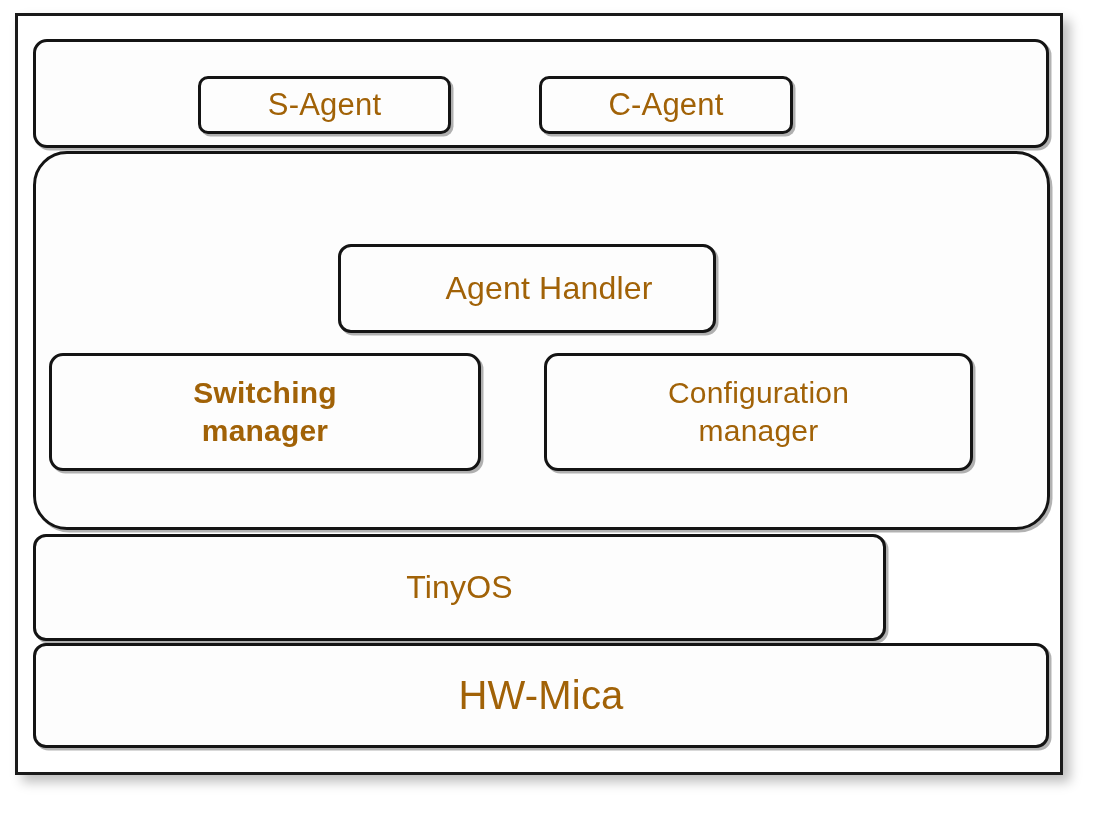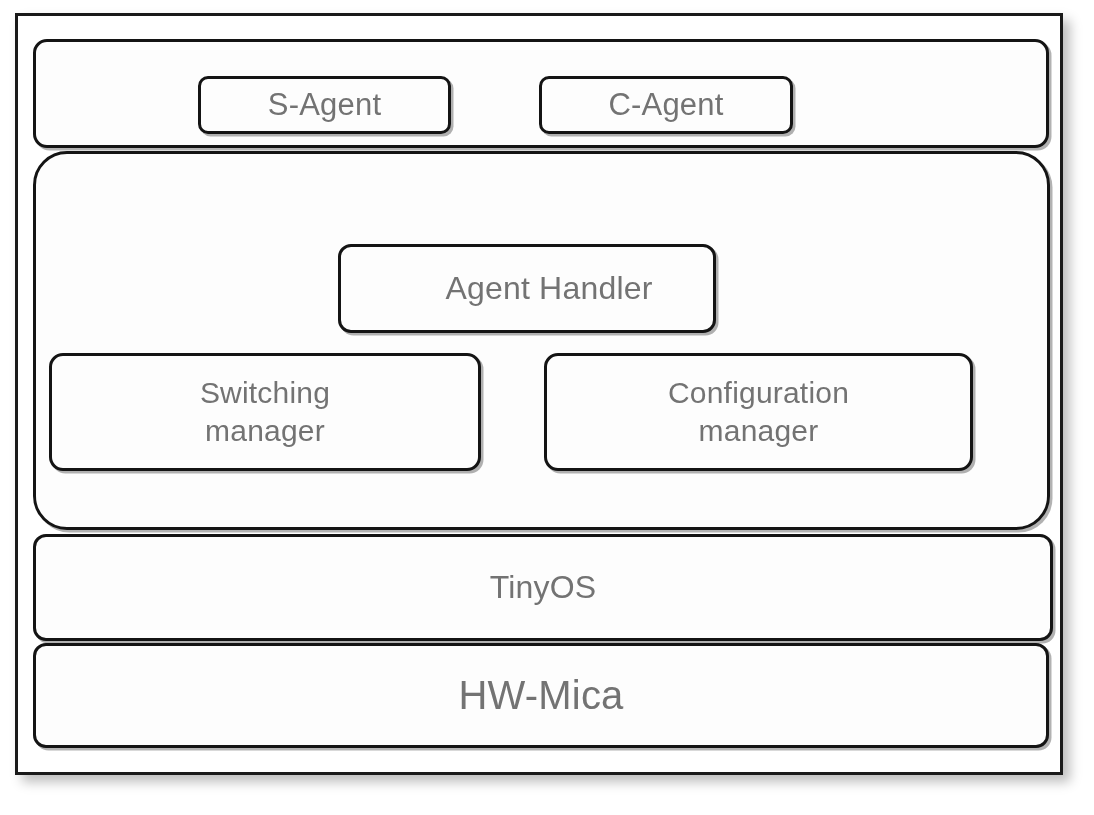--- a/index.html
+++ b/index.html
@@ -38,21 +38,21 @@
   
   .node {
     position: absolute;
     box-sizing: border-box;
     background: #fdfdfd;
     border: 3px solid #141414;
     display: flex;
     align-items: center;
     justify-content: center;
     text-align: center;
-    color: #737373;
+    color: #a16207;
     box-shadow: 2.5px 2.5px 0 rgba(0,0,0,0.30);
   }
 
   .node .label {
     line-height: 1.28;
     letter-spacing: 0.2px;
     white-space: pre-line;
   }
 
   
@@ -91,28 +91,28 @@
     border-radius: 13px;
     font-size: 32px;
     padding-left: 44px;
   }
   .mgr {
     top: 199px;
     height: 118px;
     border-radius: 14px;
     font-size: 30px;
   }
-  .mgr-switching { left: 13px; width: 432px; }
+  .mgr-switching { left: 13px; width: 432px; font-weight: bold; }
   .mgr-config    { left: 508px; width: 429px; }
 
   
   .os-band {
     left: 15px;
     top: 518px;
-    width: 1020px;
+    width: 853px;
     height: 107px;
     border-radius: 13px;
     font-size: 32px;
   }
   .hw-band {
     left: 15px;
     top: 627px;
     width: 1016px;
     height: 105px;
     border-radius: 13px;

